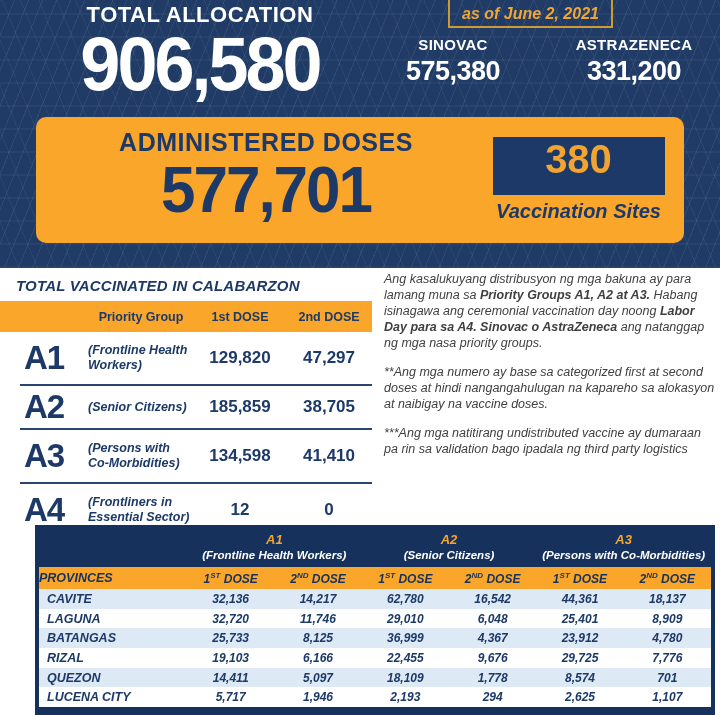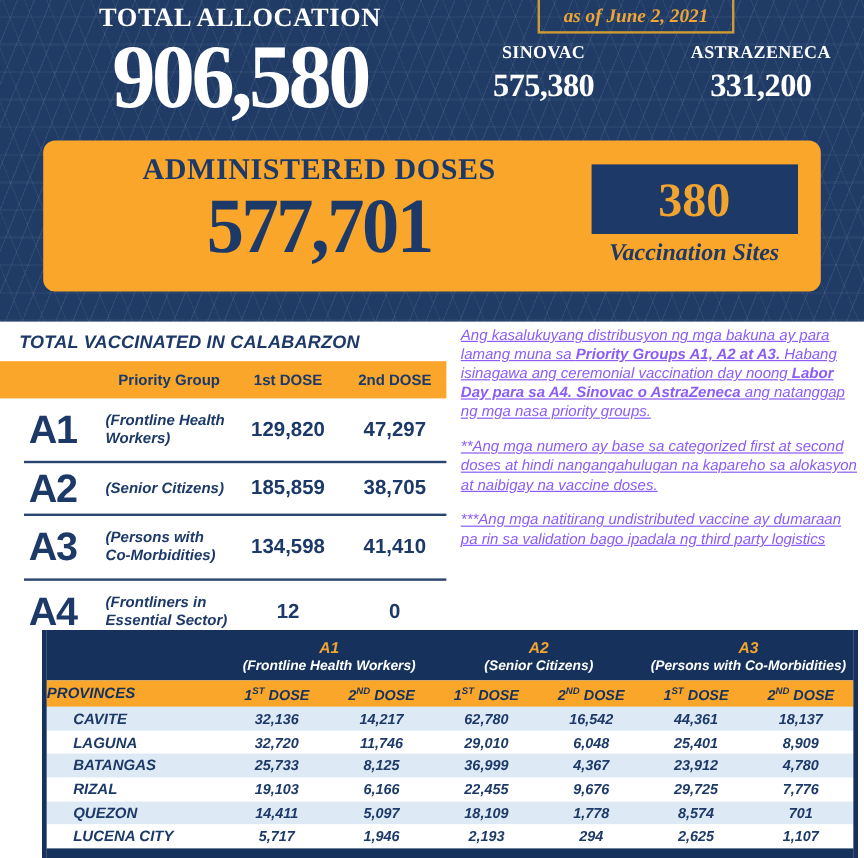--- a/index.html
+++ b/index.html
@@ -11,42 +11,41 @@
   }
 
   
   .hero {
     position:absolute; left:0; top:0; width:720px; height:268px;
     background-color:#203c66;
     background-image:
       repeating-linear-gradient(112deg, rgba(255,255,255,0.07) 0 1px, transparent 1px 13px),
       repeating-linear-gradient(68deg, rgba(255,255,255,0.05) 0 1px, transparent 1px 17px),
       repeating-linear-gradient(0deg, rgba(255,255,255,0.03) 0 2px, transparent 2px 23px);
-    font-family: Liberation Serif, serif;
   }
   .alloc { position:absolute; left:30px; top:2px; width:340px; text-align:center; color:#ffffff; }
   .alloc-label { font-size:22px; font-weight:bold; letter-spacing:0.5px; }
   .alloc-value { font-size:72px; font-weight:bold; letter-spacing:-3px; line-height:76px; margin-top:-2px; transform:scaleY(1.05); }
   .asof {
     position:absolute; left:448px; top:-3px; min-width:164px; height:31px;
     border:2px solid #cf9a33; display:flex; align-items:center; justify-content:center;
     color:#efa636; font-size:16px; font-weight:bold; font-style:italic; padding:2px 12px 0 12px;
   }
   .brands { position:absolute; left:388px; top:36px; display:flex; gap:32px; color:#ffffff; text-align:center; }
   .brand-a { width:130px; }
   .brand-b { width:168px; }
   .brand-name { font-size:15px; font-weight:bold; letter-spacing:0.3px; }
   .brand-value { font-size:27px; font-weight:bold; margin-top:3px; letter-spacing:-0.5px;text-align:center; }
 
   .admin { position:absolute; left:36px; top:117px; width:648px; height:126px; background:#f9a62b; border-radius:10px; }
   .admin-left { position:absolute; left:10px; top:11px; width:440px; text-align:center; color:#1c3968; }
   .admin-label { font-size:25px; font-weight:bold; letter-spacing:0.5px; }
   .admin-value { font-size:62px; font-weight:bold; letter-spacing:-2px; line-height:66px; transform:scaleY(1.05); }
   .admin-right { position:absolute; left:440px; top:20px; width:205px; text-align:center; }
-  .sites-box { width:172px; height:58px; margin:0 auto; background:#1c3968; display:flex; align-items:center; justify-content:center; }
+  .sites-box { width:172px; height:58px; margin:0 auto; background:#1c3968; display:flex; align-items:flex-start; justify-content:center; }
   .sites-value { color:#f2a431; font-size:40px; font-weight:bold; }
   .sites-label { margin-top:5px; color:#1c3968; font-size:20px; font-weight:bold; font-style:italic; }
 
   
   .mid-left { position:absolute; left:0; top:268px; width:378px; }
   .pt-title { margin:9px 0 0 16px; color:#1c3968; font-size:15px; font-weight:bold; font-style:italic; letter-spacing:0.2px; }
   .pt-header {
     margin-top:7px; height:31px; width:372px; background:#f9a62b;
     display:grid; grid-template-columns:88px 106px 92px 86px; align-items:center;
     color:#1c3968; font-weight:bold; font-size:12.5px;
@@ -54,21 +53,21 @@
   .pt-header div { text-align:center; }
   .pt-row { display:grid; grid-template-columns:88px 106px 92px 86px; align-items:center; }
   .pt-row.h52 { height:52px; }
   .pt-row.h42 { height:42px; }
   .pt-code { font-size:33px; font-weight:bold; color:#1c3968; text-align:center; letter-spacing:-1px; }
   .pt-desc { font-size:12.5px; font-weight:bold; font-style:italic; color:#1c3968; line-height:15px; }
   .pt-num { font-size:17px; font-weight:bold; color:#1c3968; text-align:center; }
   .pt-divider { height:2px; background:#2a4570; margin-left:20px; width:352px; }
 
   
-  .notes { position:absolute; left:384px; top:271px; width:334px; color:#8b5cf6; font-style:italic; font-size:12.5px; line-height:16px;text-decoration:underline; }
+  .notes { position:absolute; left:384px; top:271px; width:334px; color:#404040; font-style:italic; font-size:12.5px; line-height:16px; }
   .note { margin-bottom:13px; }
   .seg-b { font-weight:bold; }
 
   
   .ptable {
     position:absolute; left:35px; top:525px; width:680px;
     border-left:4px solid #16325c; border-right:4px solid #16325c;
   }
   .t-ghead {
     height:42px; background:#16325c;
@@ -82,21 +81,21 @@
     color:#16325c; font-weight:bold; font-style:italic; font-size:12px; text-align:center;
   }
   .t-sh-prov { text-align:left; font-size:12.5px; }
   .ptable sup { font-size:8px; }
   .t-row {
     height:19.7px;
     display:grid; grid-template-columns:148px repeat(6, 1fr); align-items:center;
     color:#1c3968; font-weight:bold; font-style:italic; font-size:12.5px; background:#ffffff;
   }
   .t-row.stripe { background:#dde9f4; }
-  .t-prov { text-align:left; padding-left:22px;font-style:italic; }
+  .t-prov { text-align:left; padding-left:8px;font-style:italic; }
   .t-val { text-align:center; font-size:12px; font-weight:bold; }
   .t-footer { height:8px; background:#16325c; }
 </style>
 </head>
 <body>
 
 <div class="page">
 
   <div class="hero">
     <div class="alloc">

